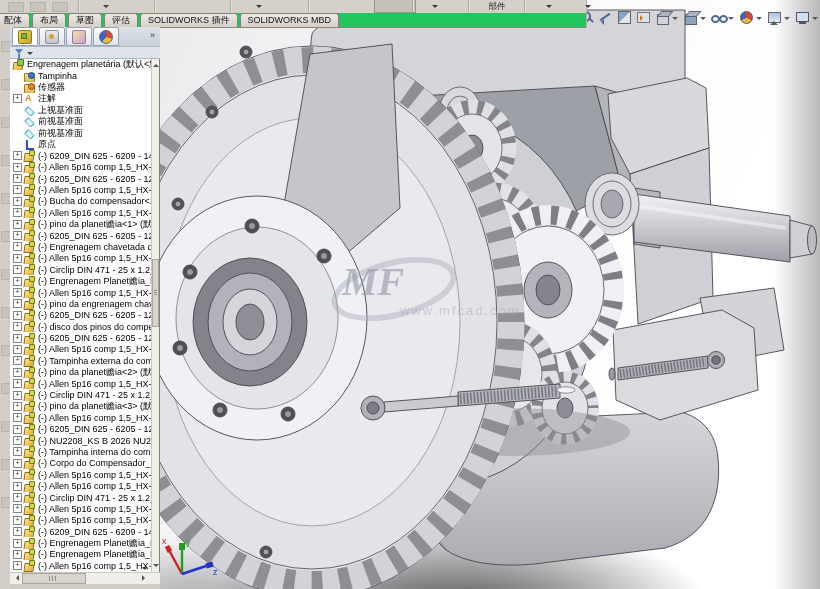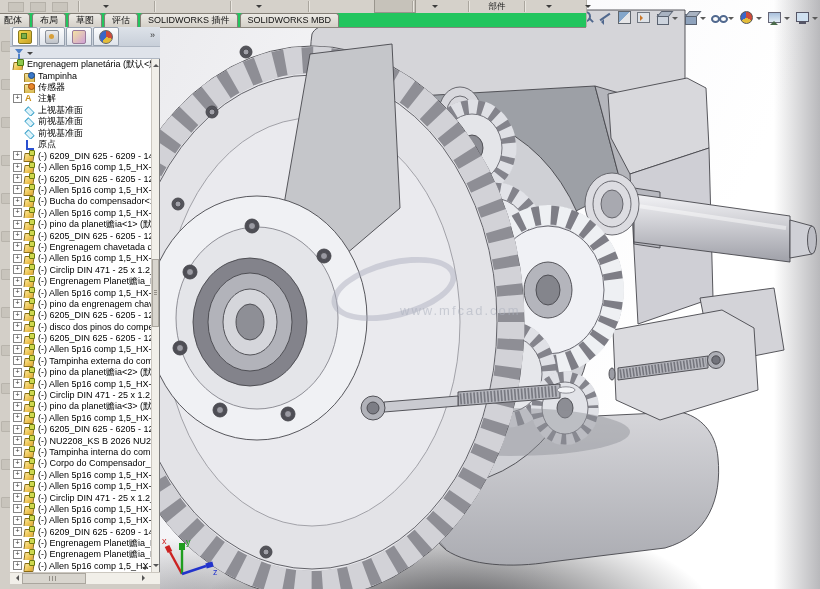--- a/index.html
+++ b/index.html
@@ -263,20 +263,21 @@
         <path d="M22,574 L46,566" stroke="#2233cc"></path>
           <path d="M46,566 L53,564" stroke="#2233cc" stroke-width="5"></path>
         <text x="2" y="544" font-size="9" fill="#cc2222" stroke="none">x</text>
         <text x="26" y="545" font-size="9" fill="#1f9e1f" stroke="none">y</text>
         <text x="53" y="575" font-size="9" fill="#2233cc" stroke="none">z</text>
       </g>
     </svg>
 
     <div id="watermark">
       <div id="wm-swoosh"></div>
+      <span id="wm-logo">MF</span>
       <span id="wm-url">www.mfcad.com</span>
     </div>
 
     <div id="hud">
         <span class="hicon hi-zoom-fit"></span>
         <span class="hicon hi-zoom-area"></span>
         <span class="hicon hi-previous-view"></span>
         <span class="hicon hi-section-view"></span>
         <span class="hicon hi-3d-drawing-view"></span>
         <span class="hicon hi-view-orientation"></span>

